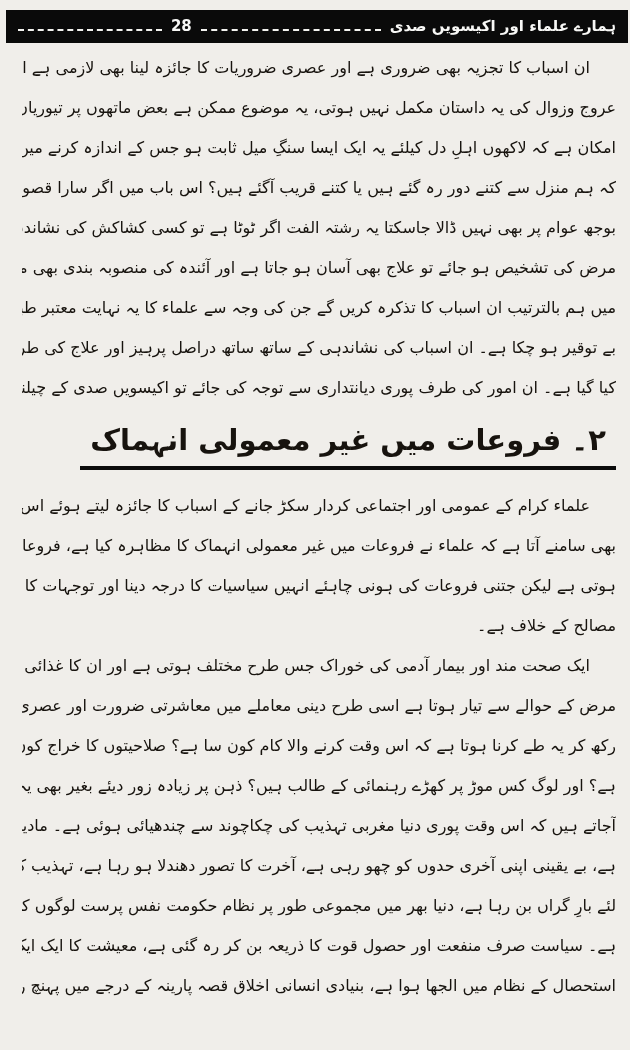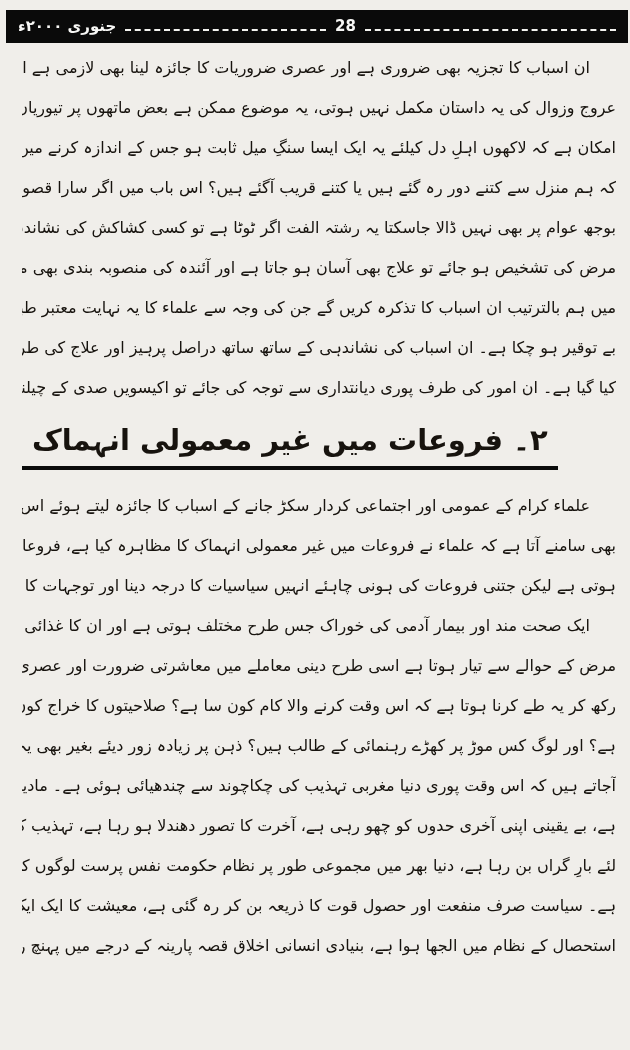--- a/index.html
+++ b/index.html
@@ -75,43 +75,43 @@
   }
   .line.first { padding-right: 26px; }
   .line.end {
     text-align: right;
     text-align-last: right;
   }
   .line.end-indent { padding-right: 30px; }
   
   .section-heading {
     margin: 16px 0 16px;
-    text-align: left;
+    text-align: right;
     direction: rtl;
   }
   .section-heading .hd {
     display: inline-block;
     font-size: 29px;
     font-weight: bold;
     line-height: 1.15;
     padding: 0 10px 9px;
     border-bottom: 4px solid #0b0b0b;
     letter-spacing: 0;
   }
 </style>
 </head>
 <body>
 
 <div class="page">
 
   <header class="runhead">
+    <span class="rh-text">ہمارے علماء اور اکیسویں صدی</span>
     <span class="rh-dash"></span>
     <span class="rh-text">28</span>
     <span class="rh-dash short"></span>
-    <span class="rh-text">جنوری ۲۰۰۰ء</span>
   </header>
 
   <main class="content">
 
     <div class="para">
       <p class="line first">ان اسباب کا تجزیہ بھی ضروری ہے اور عصری ضروریات کا جائزہ لینا بھی لازمی ہے اس کے بغیر</p>
       <p class="line">عروج وزوال کی یہ داستان مکمل نہیں ہوتی، یہ موضوع ممکن ہے بعض ماتھوں پر تیوریاں چڑھادے لیکن قوی</p>
       <p class="line">امکان ہے کہ لاکھوں اہلِ دل کیلئے یہ ایک ایسا سنگِ میل ثابت ہو جس کے اندازہ کرنے میں آسانی رہے گی</p>
       <p class="line">کہ ہم منزل سے کتنے دور رہ گئے ہیں یا کتنے قریب آگئے ہیں؟ اس باب میں اگر سارا قصور علماء کا نہیں تو تمام</p>
       <p class="line">بوجھ عوام پر بھی نہیں ڈالا جاسکتا یہ رشتہ الفت اگر ٹوٹا ہے تو کسی کشاکش کی نشاندہی کرنی پڑے گی۔ جب</p>
@@ -122,20 +122,21 @@
     </div>
 
     <div class="section-heading">
       <span class="hd">۲۔ فروعات میں غیر معمولی انہماک</span>
     </div>
 
     <div class="para">
       <p class="line first">علماء کرام کے عمومی اور اجتماعی کردار سکڑ جانے کے اسباب کا جائزہ لیتے ہوئے اس کا ایک سبب یہ</p>
       <p class="line">بھی سامنے آتا ہے کہ علماء نے فروعات میں غیر معمولی انہماک کا مظاہرہ کیا ہے، فروعات کی بھی اپنی اہمیت</p>
       <p class="line">ہوتی ہے لیکن جتنی فروعات کی ہونی چاہئے انہیں سیاسیات کا درجہ دینا اور توجہات کا مرکز بنانا دینی و اجتماعی</p>
+      <p class="line end">مصالح کے خلاف ہے۔</p>
     </div>
 
     <div class="para">
       <p class="line first">ایک صحت مند اور بیمار آدمی کی خوراک جس طرح مختلف ہوتی ہے اور ان کا غذائی چارٹ صحت اور</p>
       <p class="line">مرض کے حوالے سے تیار ہوتا ہے اسی طرح دینی معاملے میں معاشرتی ضرورت اور عصری شعور کو سامنے</p>
       <p class="line">رکھ کر یہ طے کرنا ہوتا ہے کہ اس وقت کرنے والا کام کون سا ہے؟ صلاحیتوں کا خراج کون سا میدان مانگ رہا</p>
       <p class="line">ہے؟ اور لوگ کس موڑ پر کھڑے رہنمائی کے طالب ہیں؟ ذہن پر زیادہ زور دیئے بغیر بھی یہ حقائق سامنے</p>
       <p class="line">آجاتے ہیں کہ اس وقت پوری دنیا مغربی تہذیب کی چکاچوند سے چندھیائی ہوئی ہے۔ مادیت کا طلسم طاری</p>
       <p class="line">ہے، بے یقینی اپنی آخری حدوں کو چھو رہی ہے، آخرت کا تصور دھندلا ہو رہا ہے، تہذیب کا وجود لوگوں کے</p>
       <p class="line">لئے بارِ گراں بن رہا ہے، دنیا بھر میں مجموعی طور پر نظام حکومت نفس پرست لوگوں کے ہاتھوں یرغمال بن چکا</p>

